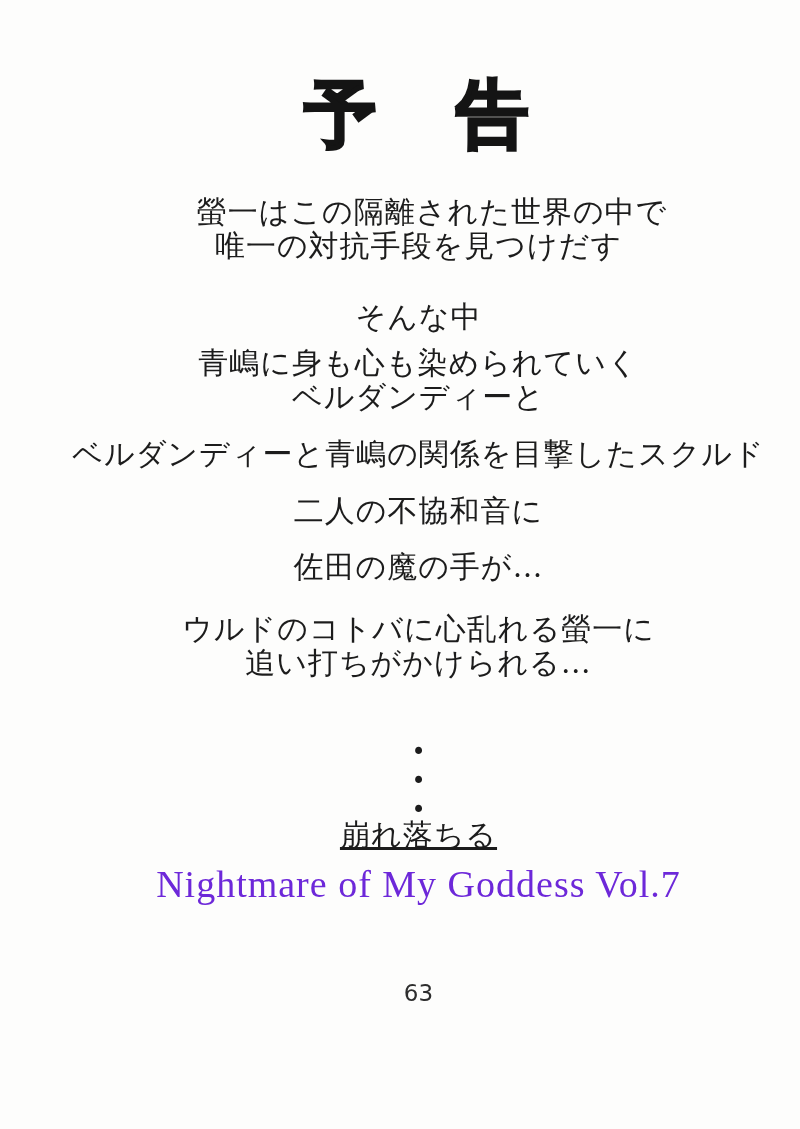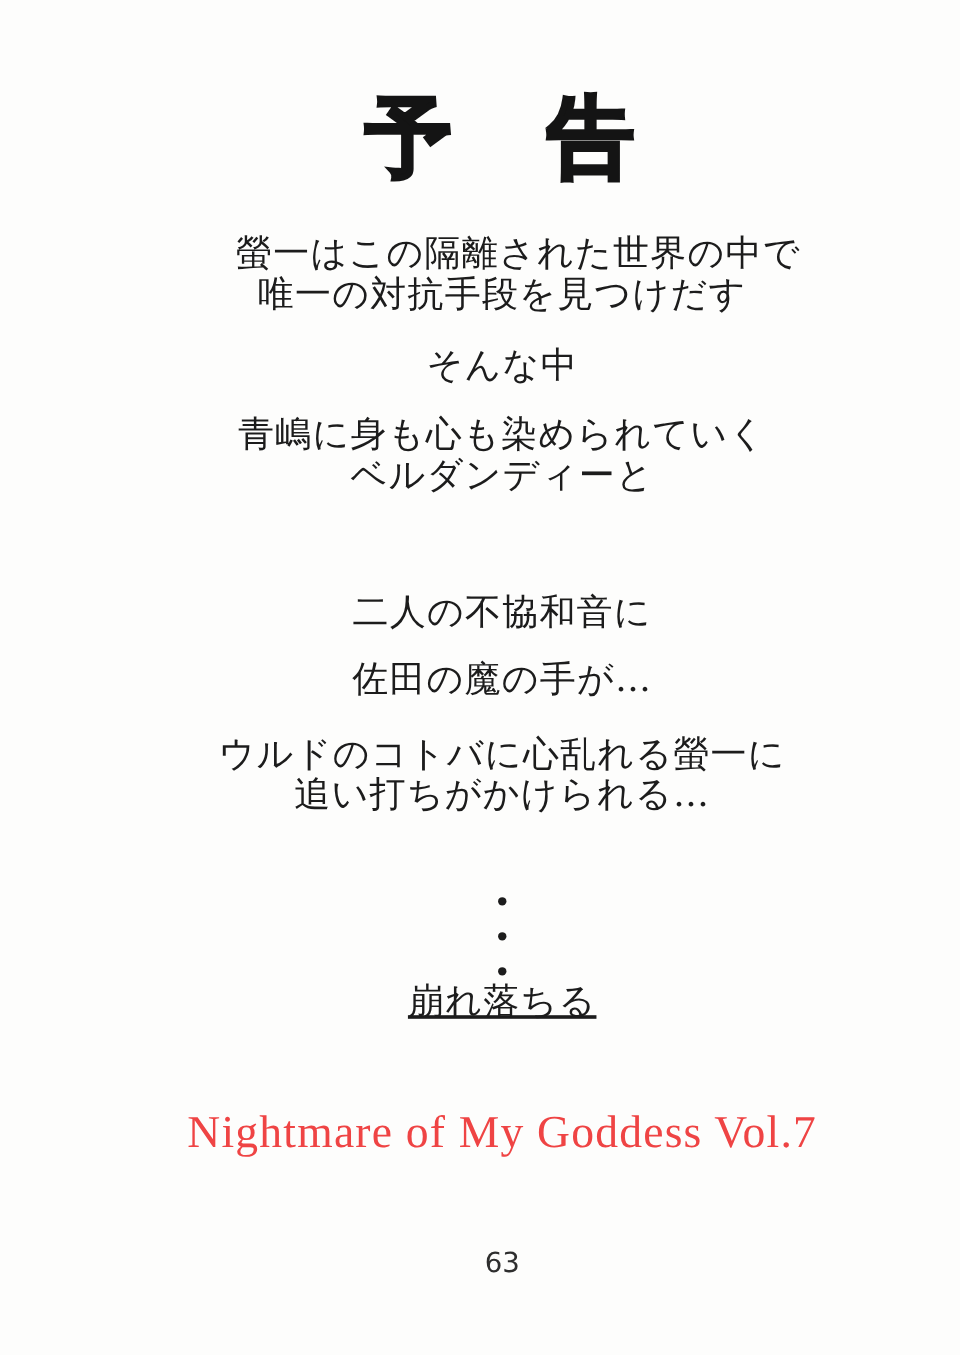--- a/index.html
+++ b/index.html
@@ -30,45 +30,45 @@
   .title {
     top: 78px;
     font-size: 72px;
     line-height: 1;
     font-weight: 900;
     letter-spacing: 4px;
     -webkit-text-stroke: 3px #141414;
     color: #141414;
   }
   .b1 { top: 195px; padding-left: 27px; }
-  .b2 { top: 288px; }
+  .b2 { top: 300px; }
   .b4 { top: 437px; }
   .b5 { top: 494px; font-family: Liberation Serif, serif; }
   .b6 { top: 550px; }
   .b8 { top: 700px; }
   .dots {
     top: 738px;
     font-size: 24px;
     line-height: 29px;
     letter-spacing: 0;
     font-family: "DejaVu Sans", sans-serif;
   }
   .dots div { height: 29px; }
   .b9 { top: 818px; text-decoration: underline; }
   .series {
-    top: 921px;
+    top: 861px;
     font-size: 38px;
     line-height: 46px;
     font-weight: normal;
     letter-spacing: 1px;
     font-family: "Liberation Serif", serif;
-    color: #ef4444;
+    color: #6d28d9;
   }
   .pageno {
-    top: 1040px;
+    top: 980px;
     font-size: 23px;
     line-height: 26px;
     letter-spacing: 0;
     font-family: "DejaVu Sans", sans-serif;
     color: #2e2e2e;
   }
 </style>
 </head>
 <body>
 
@@ -81,20 +81,21 @@
     <div class="line" style="top:229px">唯一の対抗手段を見つけだす</div>
   </div>
 
   <div class="line b2">そんな中</div>
 
   <div>
     <div class="line" style="top:346px">青嶋に身も心も染められていく</div>
     <div class="line" style="top:380px">ベルダンディーと</div>
   </div>
 
+  <div class="line b4">ベルダンディーと青嶋の関係を目撃したスクルド</div>
 
   <div class="line b5">二人の不協和音に</div>
 
   <div class="line b6">佐田の魔の手が…</div>
 
   <div>
     <div class="line" style="top:612px">ウルドのコトバに心乱れる螢一に</div>
     <div class="line" style="top:646px">追い打ちがかけられる…</div>
   </div>
 

